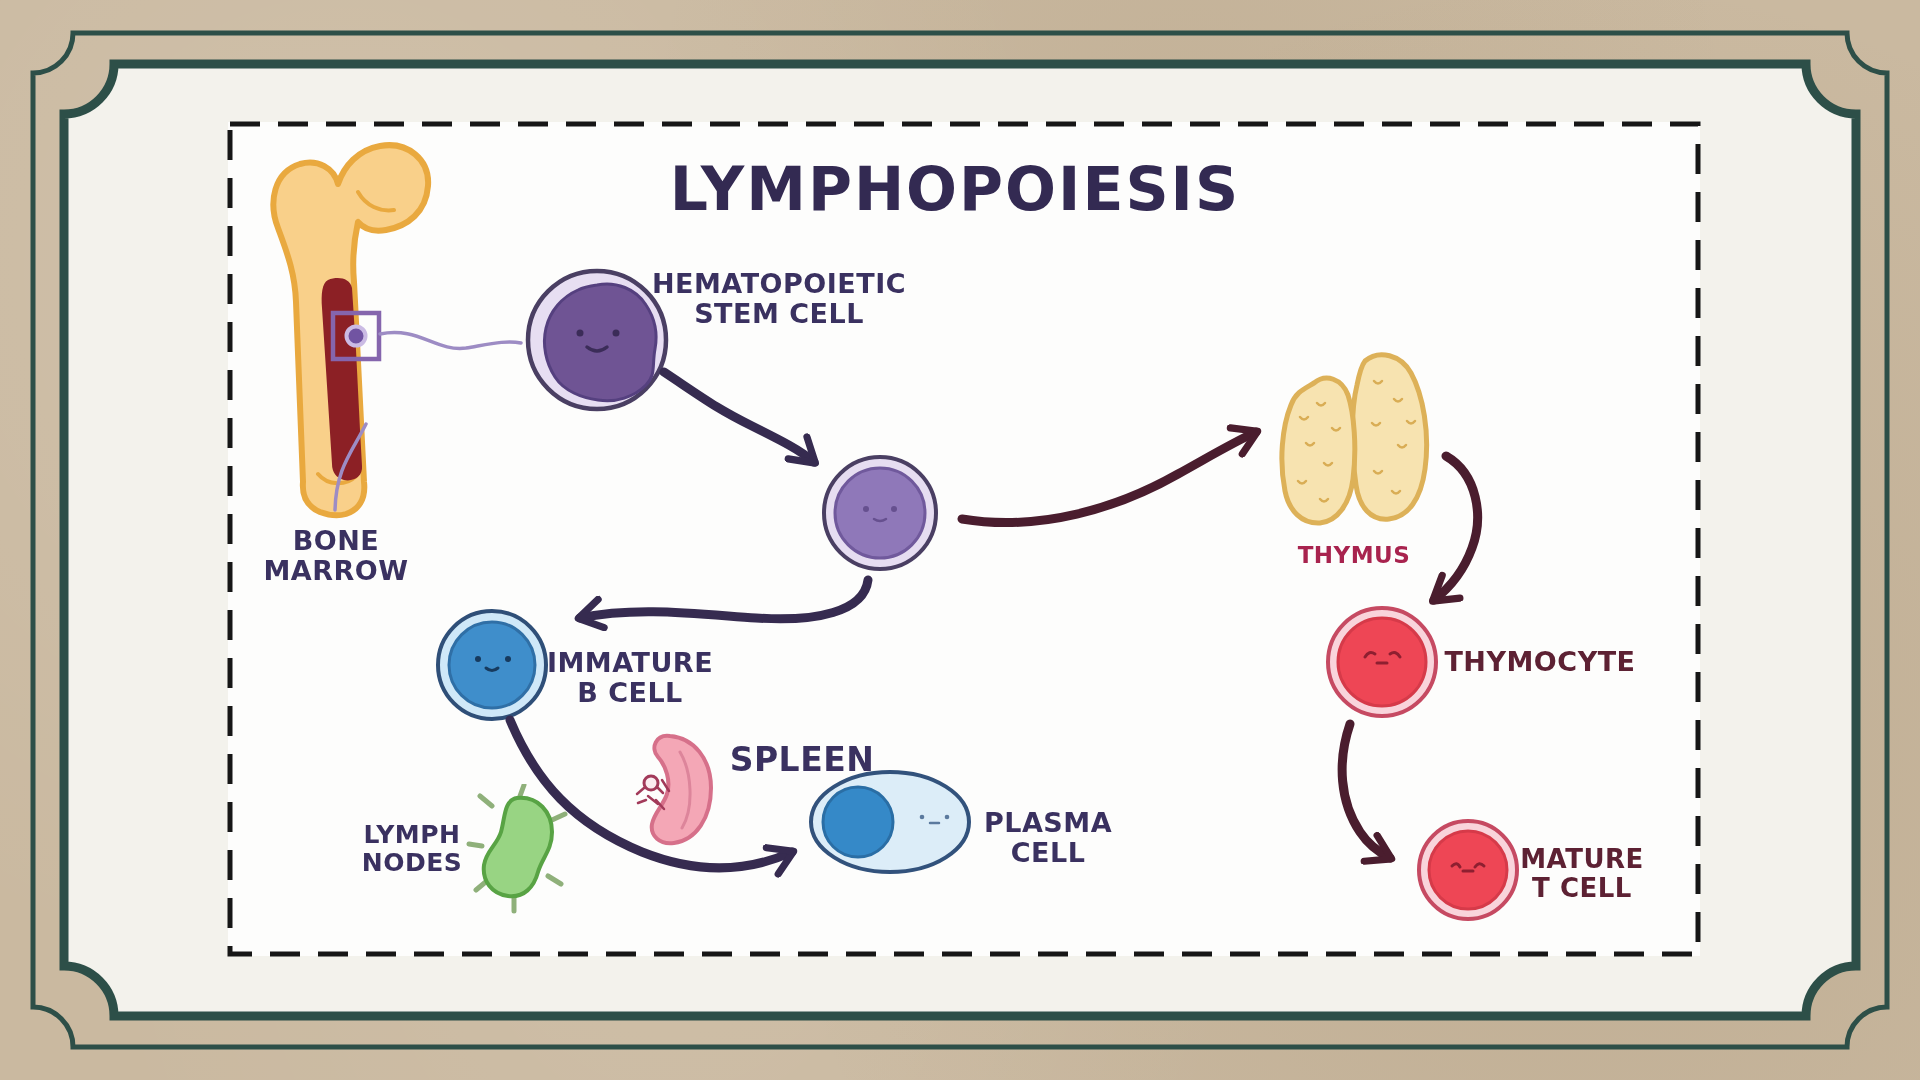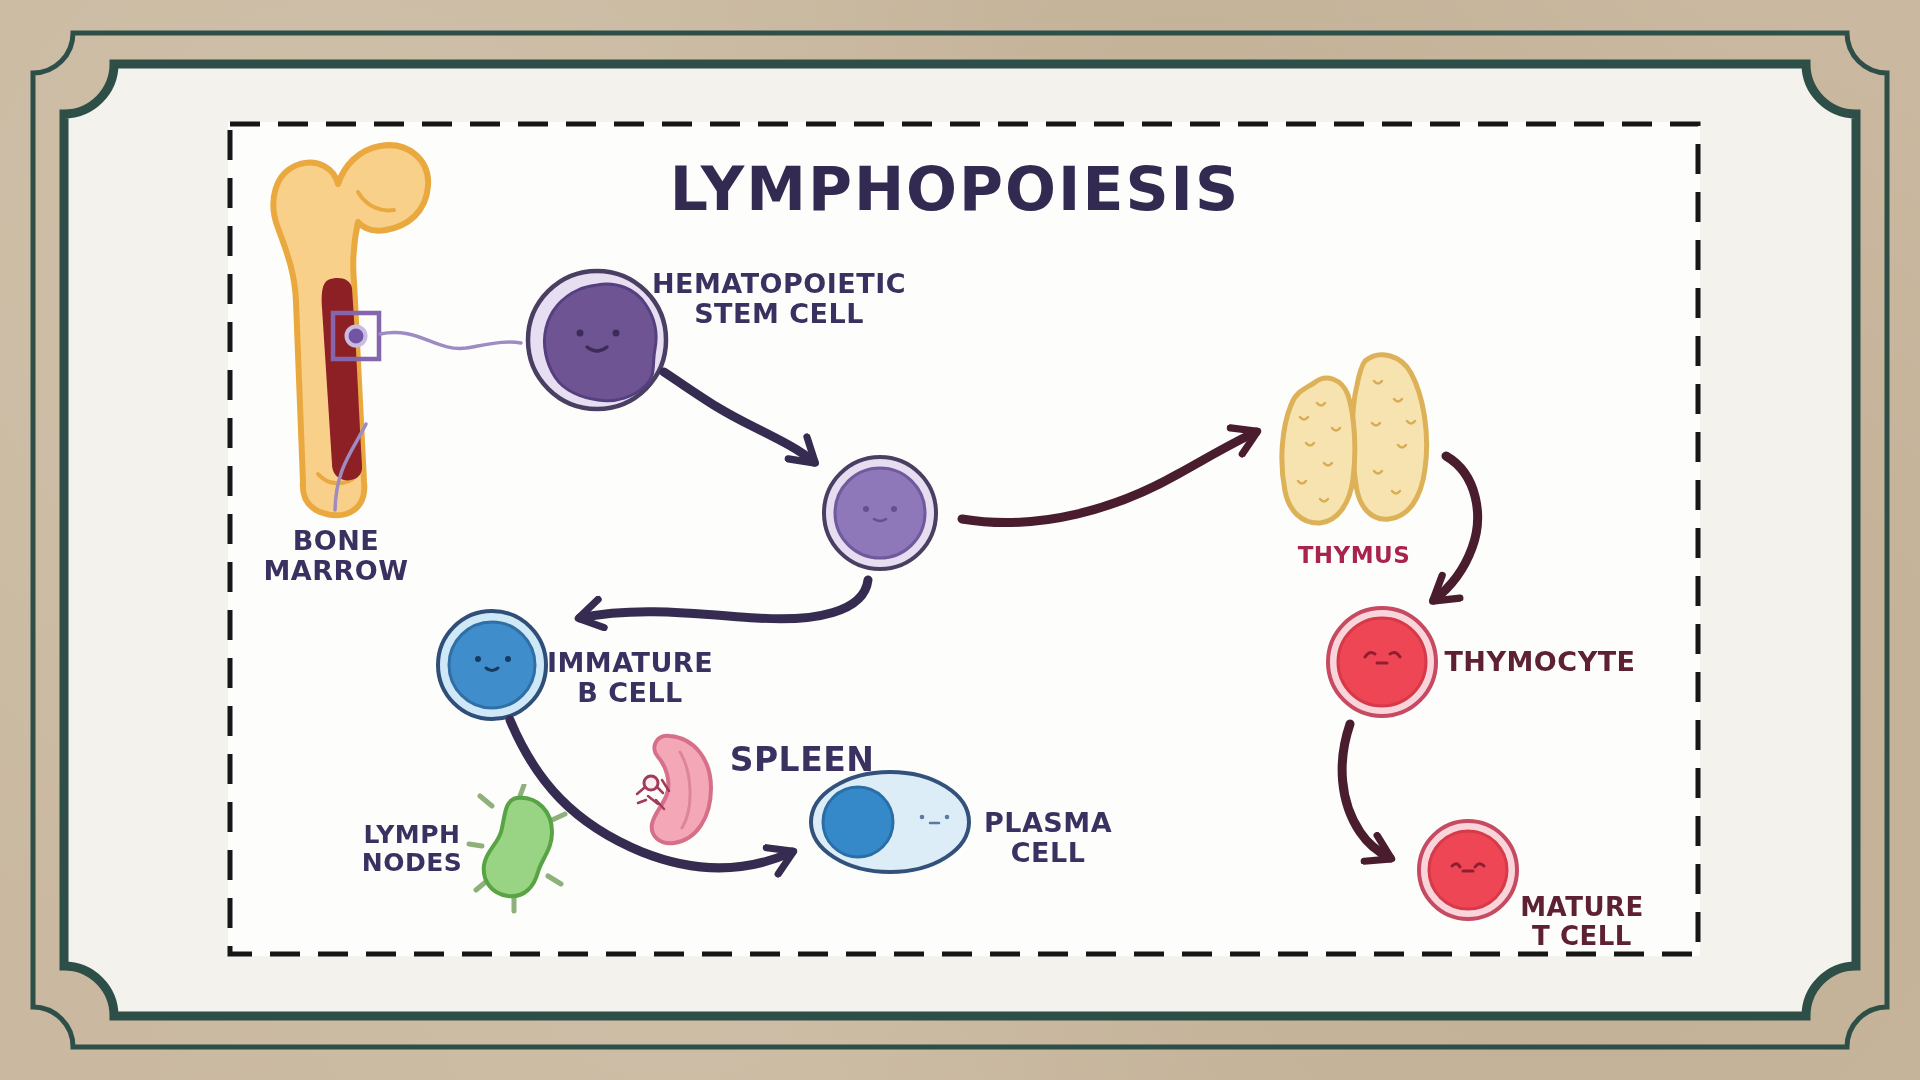--- a/index.html
+++ b/index.html
@@ -111,21 +111,21 @@
 B CELL</div>
   <div class="lbl" style="left:336px;top:556px;">BONE
 MARROW</div>
   <div class="lbl" style="left:412px;top:849px;font-size:25px;">LYMPH
 NODES</div>
   <div class="lbl" style="left:758px;top:760px;font-size:33px;margin-left:44px;">SPLEEN</div>
   <div class="lbl" style="left:1048px;top:822px;margin-top:16px;">PLASMA
 CELL</div>
   <div class="lbl crimson" style="left:1354px;top:556px;font-size:23px;">THYMUS</div>
   <div class="lbl maroon" style="left:1540px;top:662px;">THYMOCYTE</div>
-  <div class="lbl maroon" style="left:1582px;top:874px;font-size:26px;margin-top:48px;">MATURE
+  <div class="lbl maroon" style="left:1582px;top:874px;font-size:26px;">MATURE
 T CELL</div>
 
   <svg class="overlay" width="1920" height="1080" viewBox="0 0 1920 1080">
     <defs>
       <marker id="ah-navy" viewBox="0 0 20 20" refX="15" refY="10" markerWidth="4" markerHeight="4" orient="auto" markerUnits="strokeWidth">
         <path d="M 3 2 L 16 10 L 3 18" fill="none" stroke="#362b50" stroke-width="4" stroke-linecap="round" stroke-linejoin="round"></path>
       </marker>
       <marker id="ah-maroon" viewBox="0 0 20 20" refX="15" refY="10" markerWidth="4" markerHeight="4" orient="auto" markerUnits="strokeWidth">
         <path d="M 3 2 L 16 10 L 3 18" fill="none" stroke="#4a1d2e" stroke-width="4" stroke-linecap="round" stroke-linejoin="round"></path>
       </marker>

